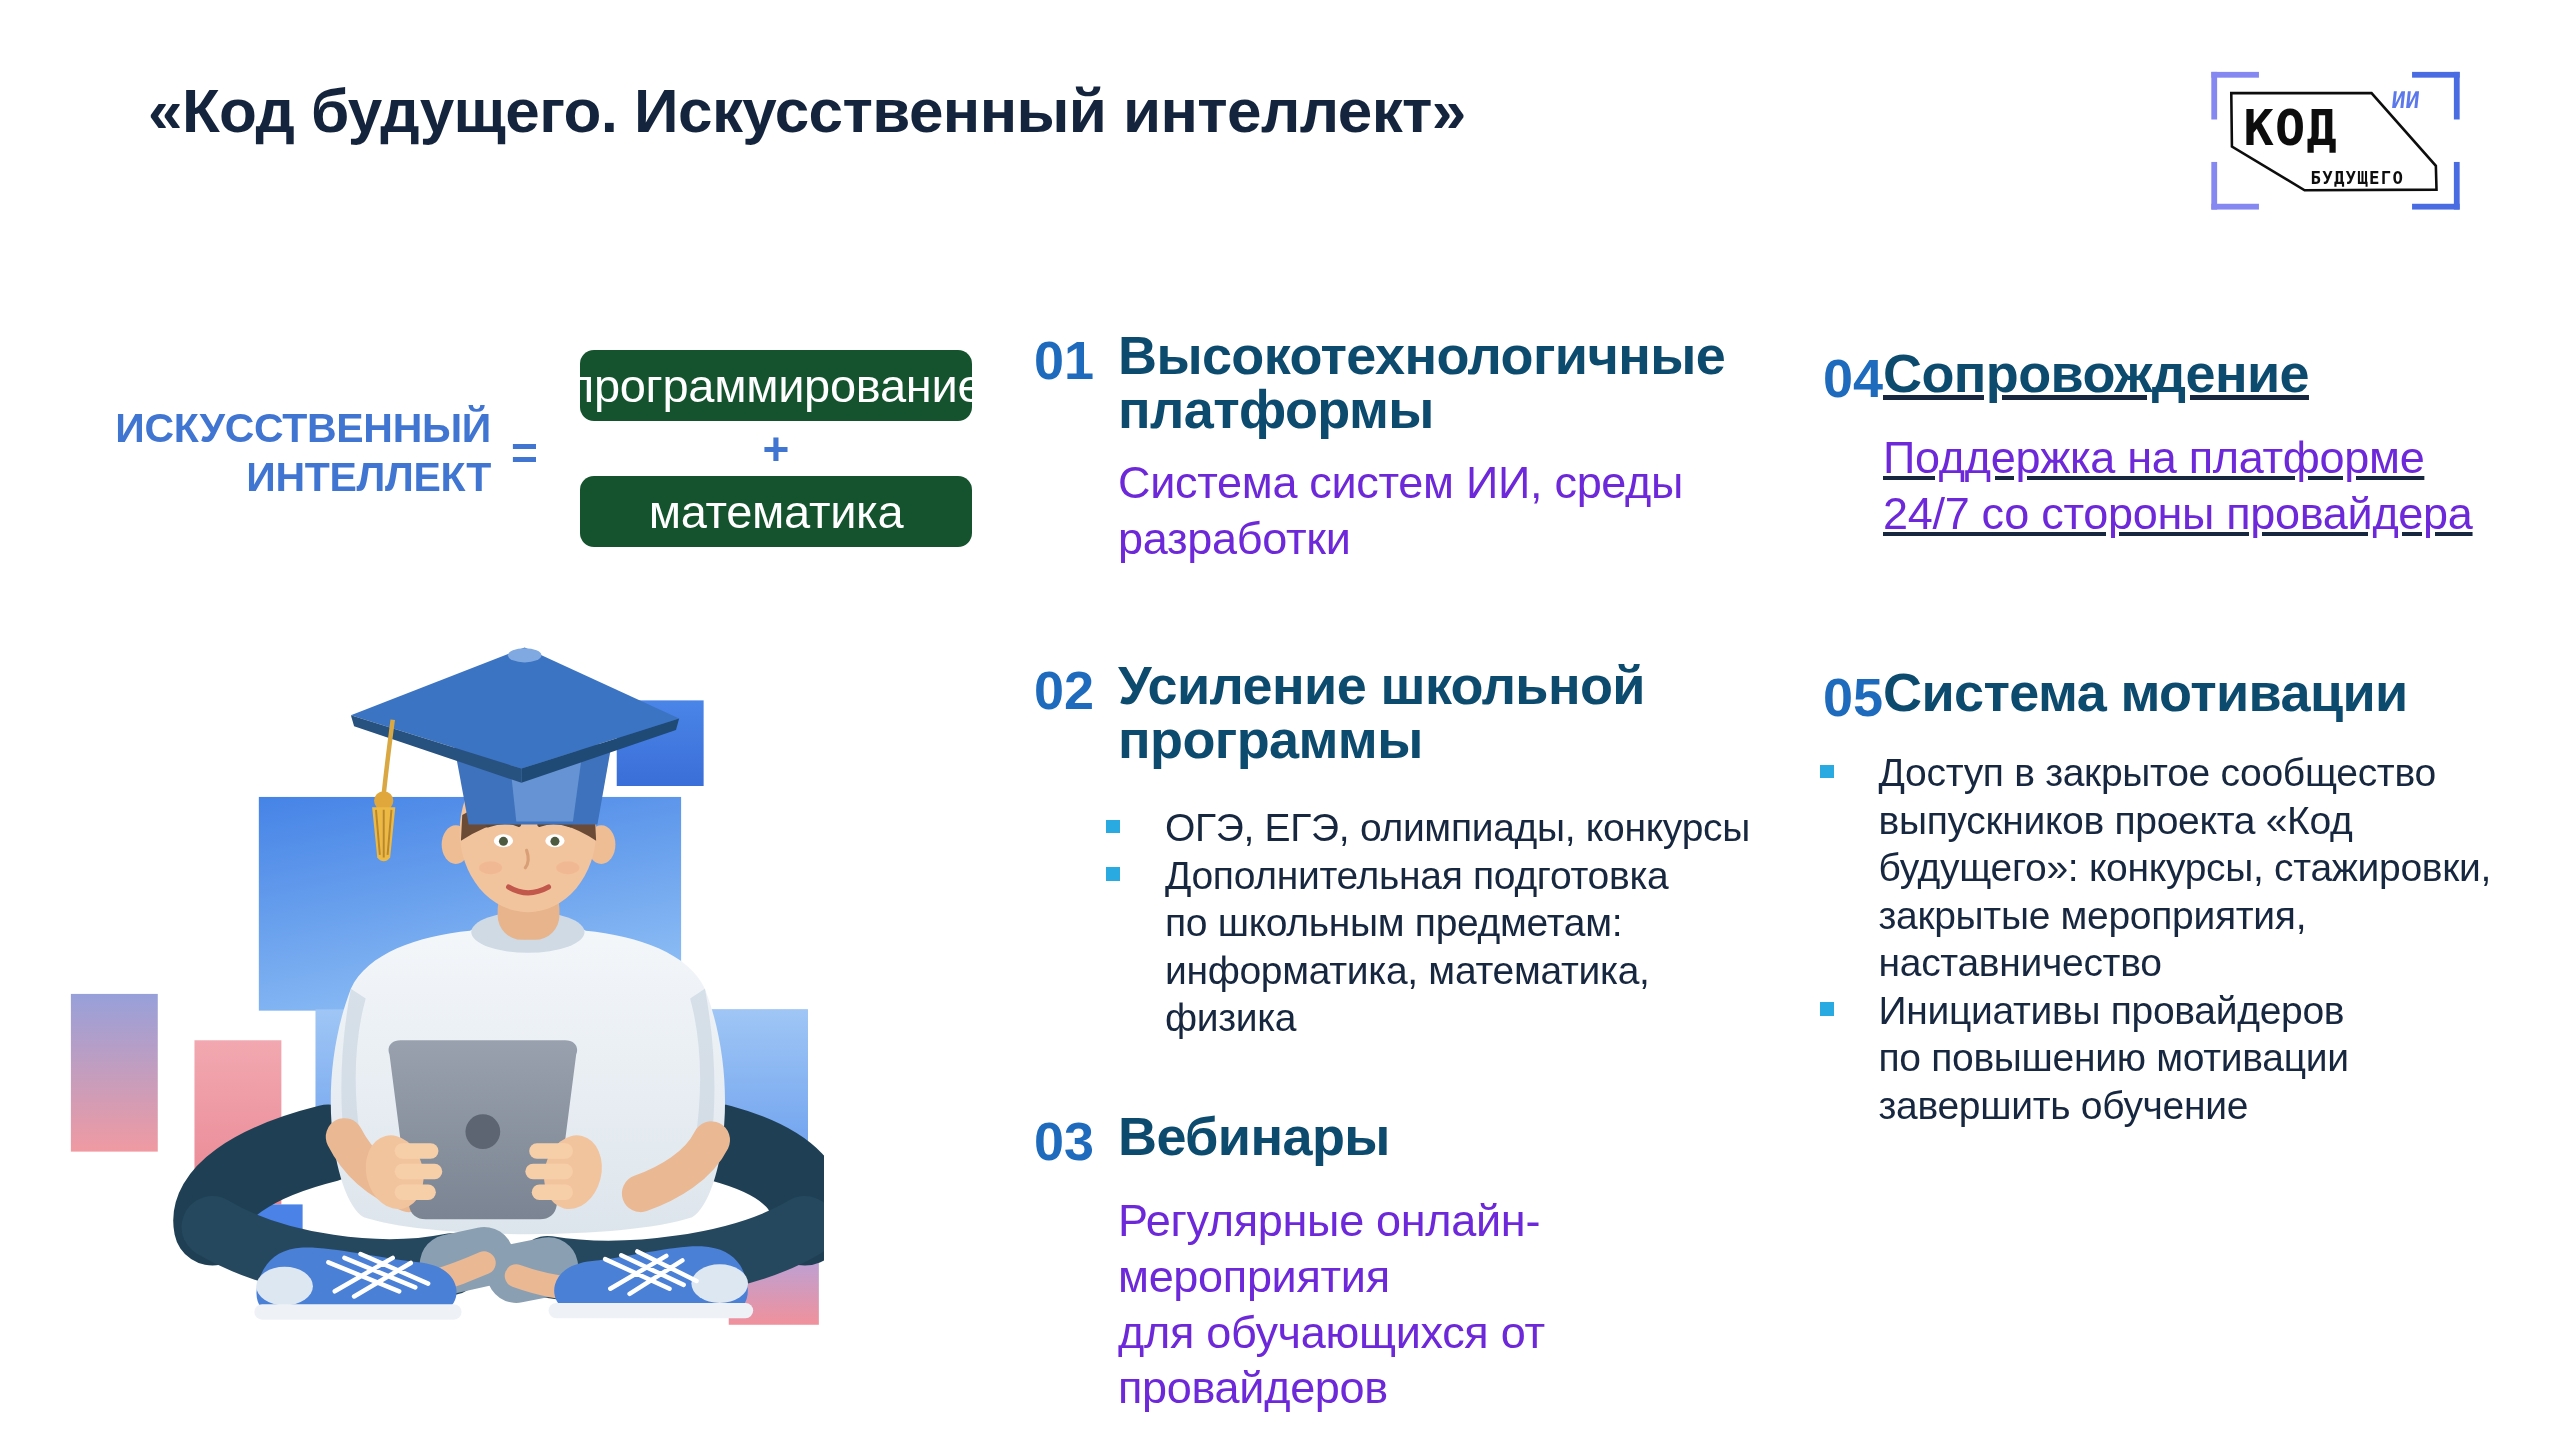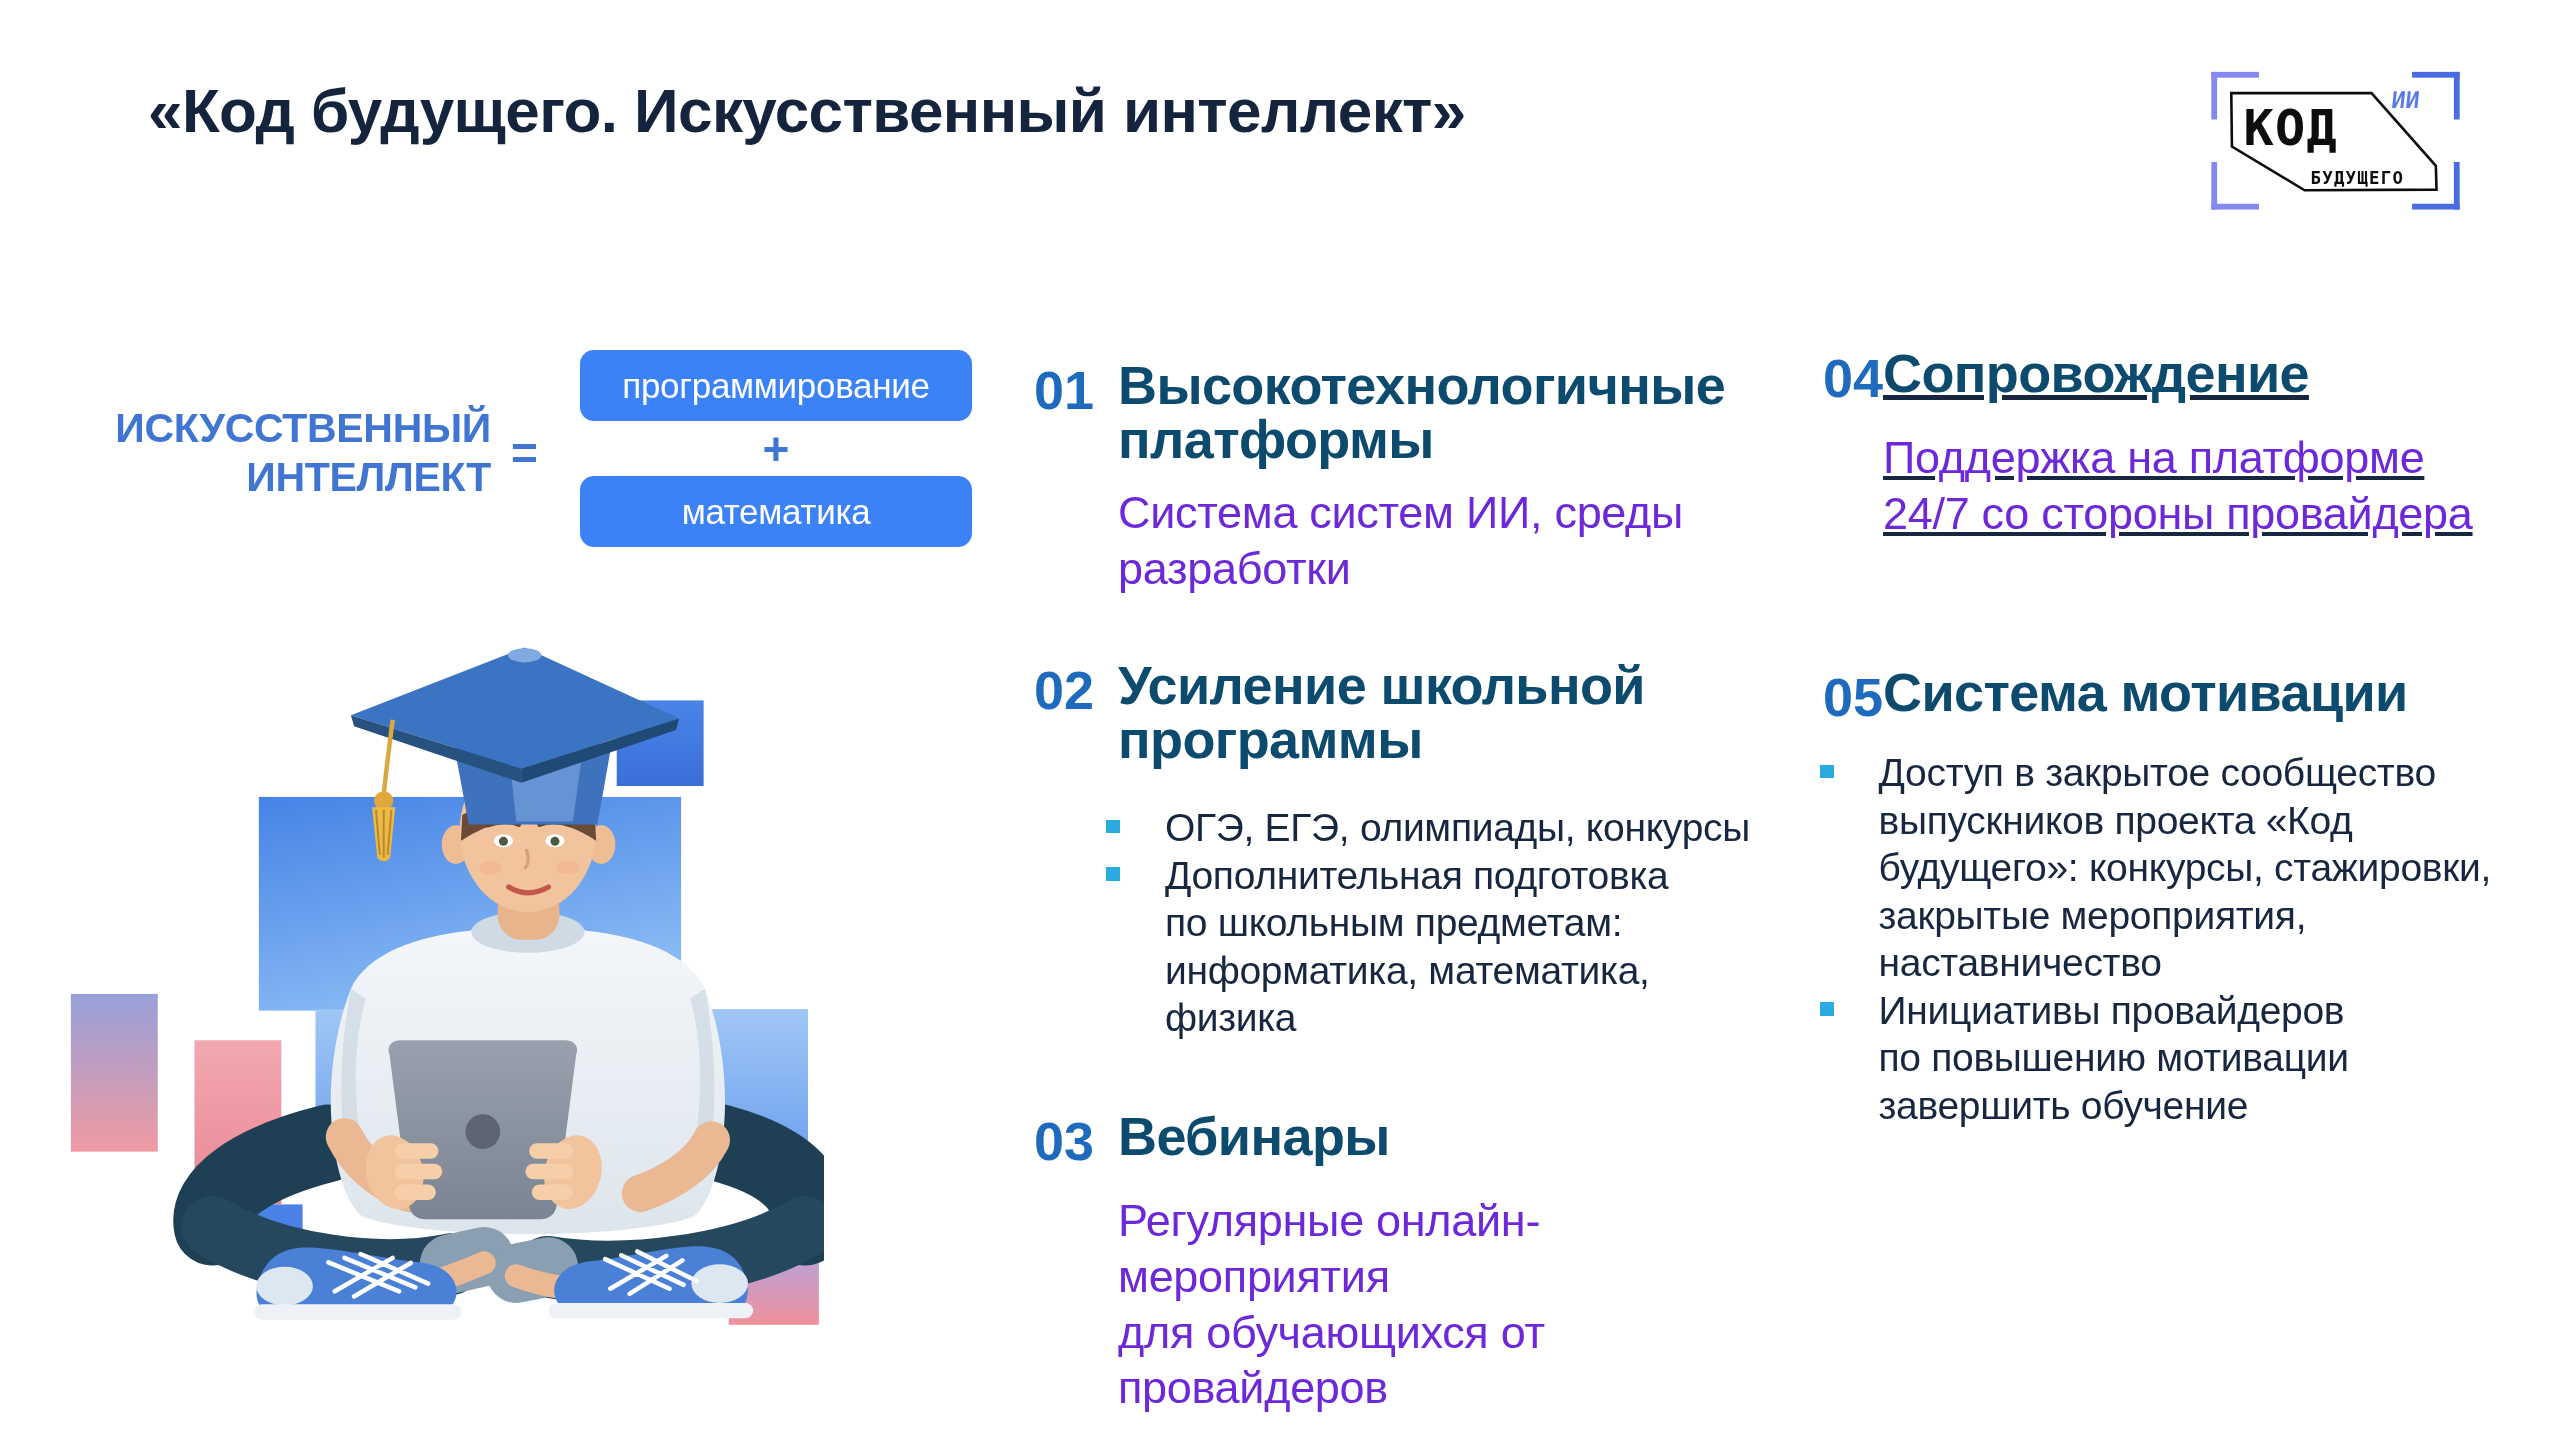--- a/index.html
+++ b/index.html
@@ -11,28 +11,28 @@
     color:#15243d;letter-spacing:-0.6px;white-space:nowrap;margin-left:26px;}
 
   
   .logo{position:absolute;left:2206px;top:41px;width:259px;height:193px;}
 
   
   .eq-label{position:absolute;left:97px;top:404px;width:394px;text-align:right;
     font-size:41px;font-weight:700;color:#4075d2;line-height:1.2;white-space:pre-line;letter-spacing:-0.3px;}
   .eq-equals{position:absolute;left:511px;top:426px;font-size:46px;font-weight:700;color:#4075d2;}
   .eq-col{position:absolute;left:580px;top:350px;width:392px;display:flex;flex-direction:column;}
-  .eq-btn{height:71px;background:#3b82f6;border-radius:14px;color:#ffffff;font-size:35px;
+  .eq-btn{height:71px;background:#14532d;border-radius:14px;color:#ffffff;font-size:47px;
     display:flex;align-items:center;justify-content:center;letter-spacing:-0.3px;}
   .eq-plus{height:55px;display:flex;align-items:center;justify-content:center;
     color:#4075d2;font-size:46px;font-weight:700;}
 
   
   .item{position:absolute;}
-  #item01{left:1034px;top:358px;width:753px;}
+  #item01{left:1034px;top:328px;width:753px;}
   #item02{left:1034px;top:658px;width:753px;}
   #item03{left:1034px;top:1109px;width:753px;}
   #item04{left:1823px;top:346px;width:689px;text-decoration:underline;}
   #item05{left:1823px;top:665px;width:692px;}
   .num{position:absolute;left:0;top:1.3px;font-size:54px;font-weight:700;color:#1e6bbd;}
   .content{margin-left:84px;}
   .r .content{margin-left:60px;}
   .heading{font-size:54px;font-weight:700;color:#0c4a6e;line-height:1.0;
     white-space:pre-line;letter-spacing:-0.6px;}
   .body{font-size:45px;line-height:1.24;color:#6d28d9;white-space:pre-line;letter-spacing:-0.3px;}

